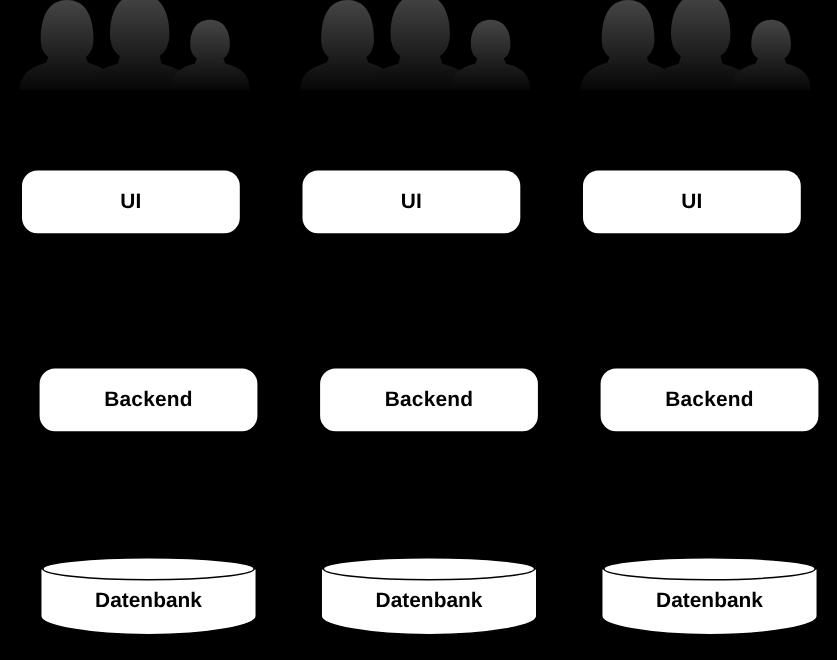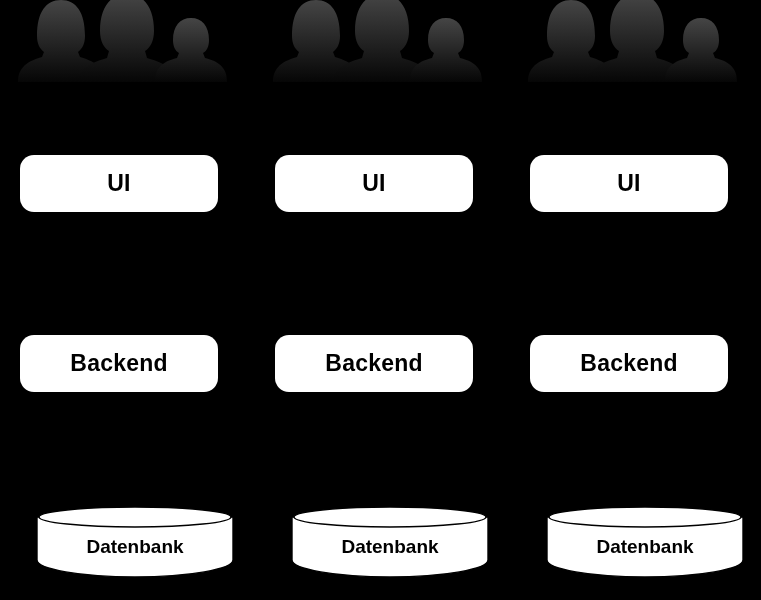--- a/index.html
+++ b/index.html
@@ -42,27 +42,27 @@
     width: 198px;
     height: 57px;
     background: #ffffff;
     border-radius: 14px;
     display: flex;
     align-items: center;
     justify-content: center;
   }
   .node-box .node-label {
     color: #000000;
-    font-size: 23px;
+    font-size: 19px;
     font-weight: bold;
     letter-spacing: 0.2px;
     line-height: 1;
   }
   .box-ui      { top: 155px; }
-  .box-backend { top: 335px; }
+  .box-backend { top: 335px; margin-left: 16px; }
 
   
   .db {
     position: absolute;
     left: 36px;
     top: 505px;
     width: 198px;
     height: 74px;
   }
   .db svg { position: absolute; left: 0; top: 0; width: 198px; height: 74px; }

